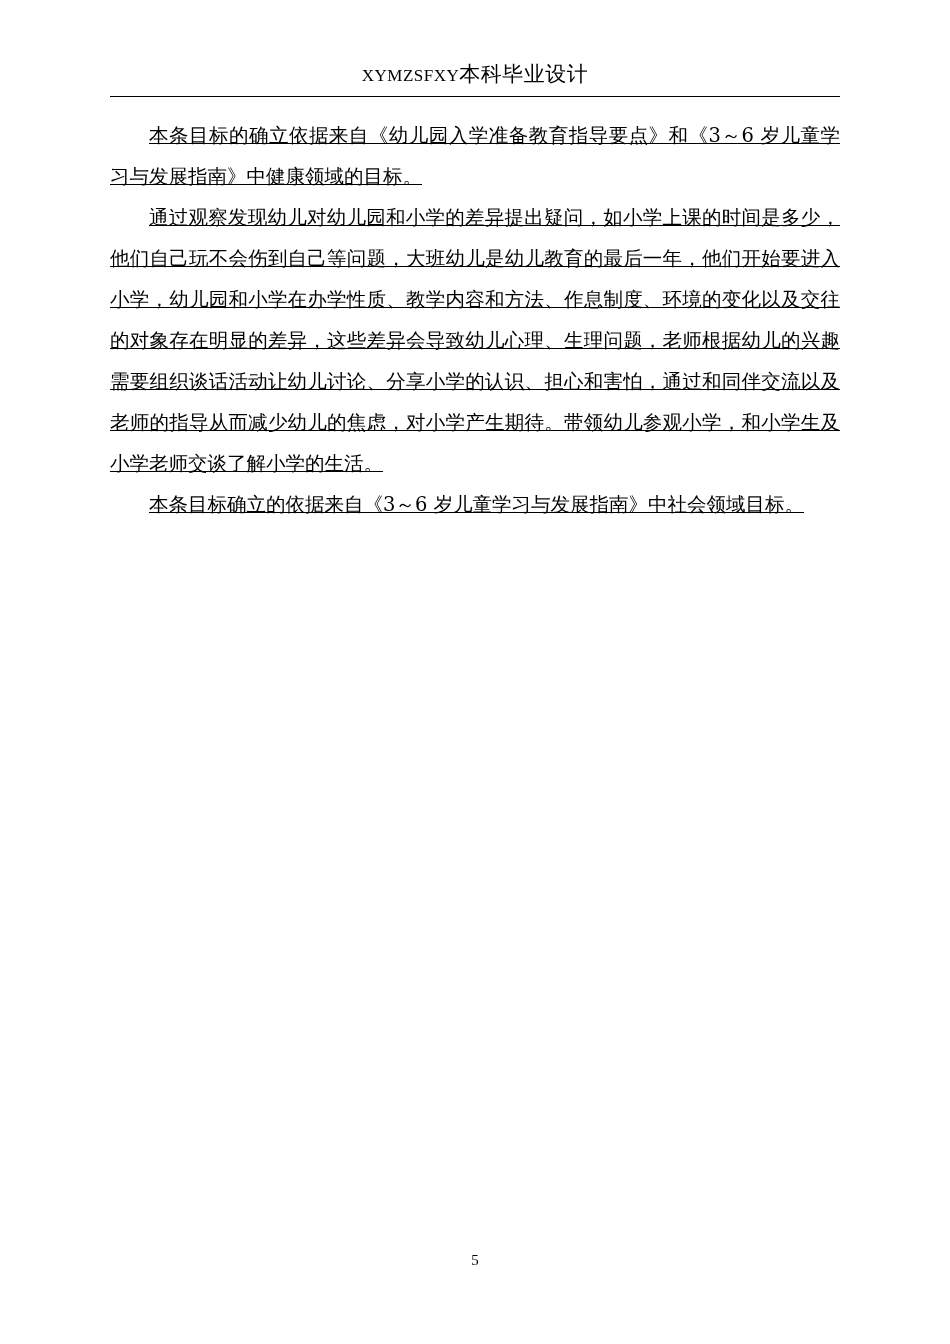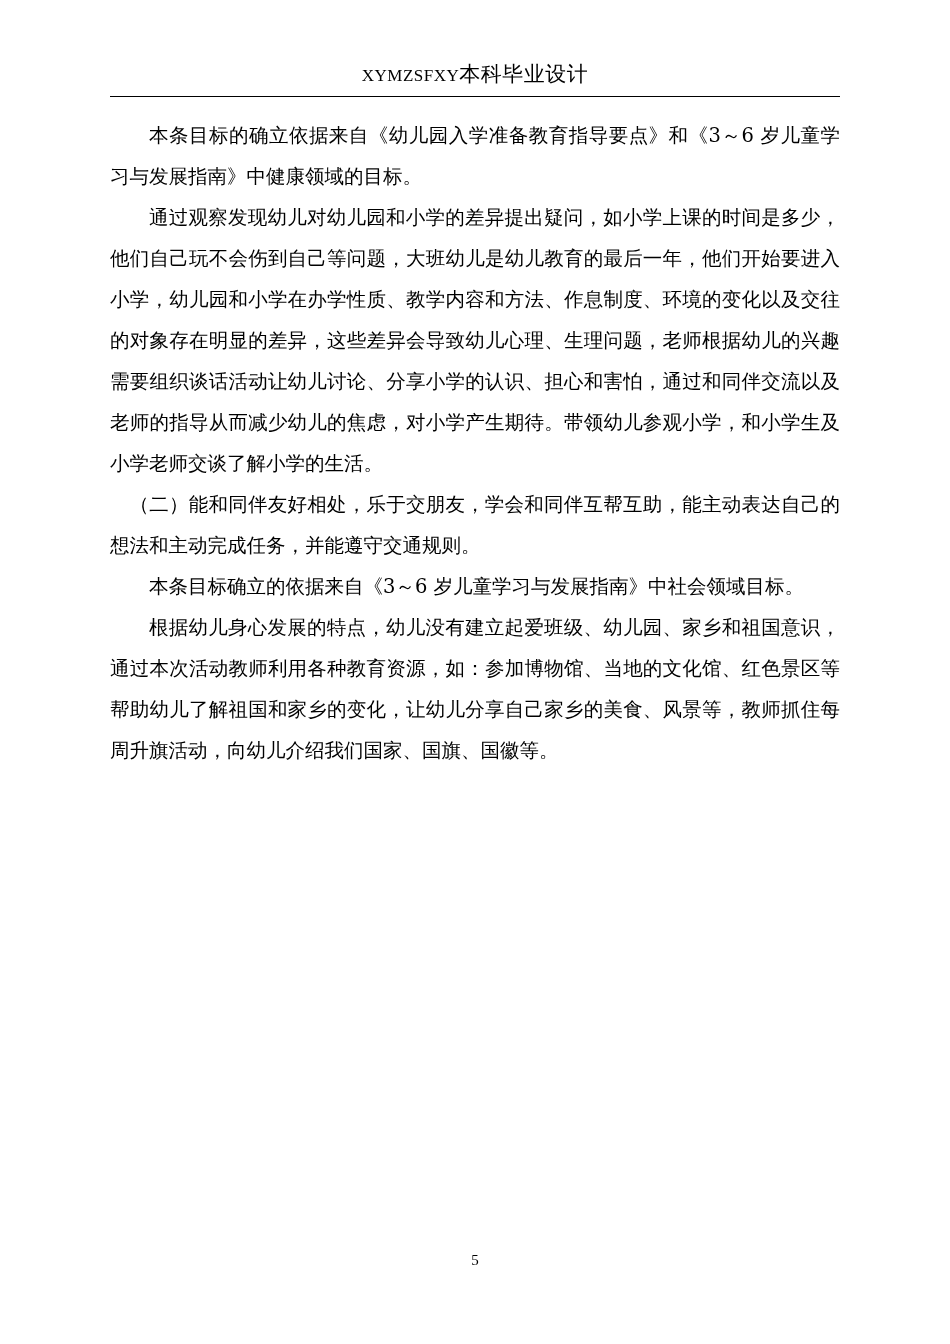--- a/index.html
+++ b/index.html
@@ -56,20 +56,21 @@
     width: 730px;
     font-size: 19.5px;
     line-height: 41px;
     text-align: justify;
     text-justify: inter-ideograph;
   }
   .body-text p {
     margin: 0;
     text-indent: 2em;
     text-align: justify;
+    text-decoration: underline;
   }
   .body-text p.noindent {
     text-indent: 1em;
   }
   .footer {
     position: absolute;
     left: 0;
     top: 1252px;
     width: 950px;
     text-align: center;
@@ -84,20 +85,18 @@
 <div class="page">
 
   <div class="header">
     <span class="hdr-latin">XYMZSFXY</span><span class="hdr-cjk">本科毕业设计</span>
   </div>
   <div class="header-rule"></div>
 
   <div class="body-text">
     <p>本条目标的确立依据来自《幼儿园入学准备教育指导要点》和《3～6 岁儿童学习与发展指南》中健康领域的目标。</p>
     <p>通过观察发现幼儿对幼儿园和小学的差异提出疑问，如小学上课的时间是多少，他们自己玩不会伤到自己等问题，大班幼儿是幼儿教育的最后一年，他们开始要进入小学，幼儿园和小学在办学性质、教学内容和方法、作息制度、环境的变化以及交往的对象存在明显的差异，这些差异会导致幼儿心理、生理问题，老师根据幼儿的兴趣需要组织谈话活动让幼儿讨论、分享小学的认识、担心和害怕，通过和同伴交流以及老师的指导从而减少幼儿的焦虑，对小学产生期待。带领幼儿参观小学，和小学生及小学老师交谈了解小学的生活。</p>
-    <p class="noindent">（二）能和同伴友好相处，乐于交朋友，学会和同伴互帮互助，能主动表达自己的想法和主动完成任务，并能遵守交通规则。</p>
     <p>本条目标确立的依据来自《3～6 岁儿童学习与发展指南》中社会领域目标。</p>
-    <p>根据幼儿身心发展的特点，幼儿没有建立起爱班级、幼儿园、家乡和祖国意识，通过本次活动教师利用各种教育资源，如：参加博物馆、当地的文化馆、红色景区等帮助幼儿了解祖国和家乡的变化，让幼儿分享自己家乡的美食、风景等，教师抓住每周升旗活动，向幼儿介绍我们国家、国旗、国徽等。</p>
   </div>
 
   <div class="footer">5</div>
 
 </div>
 
 </body></html>

